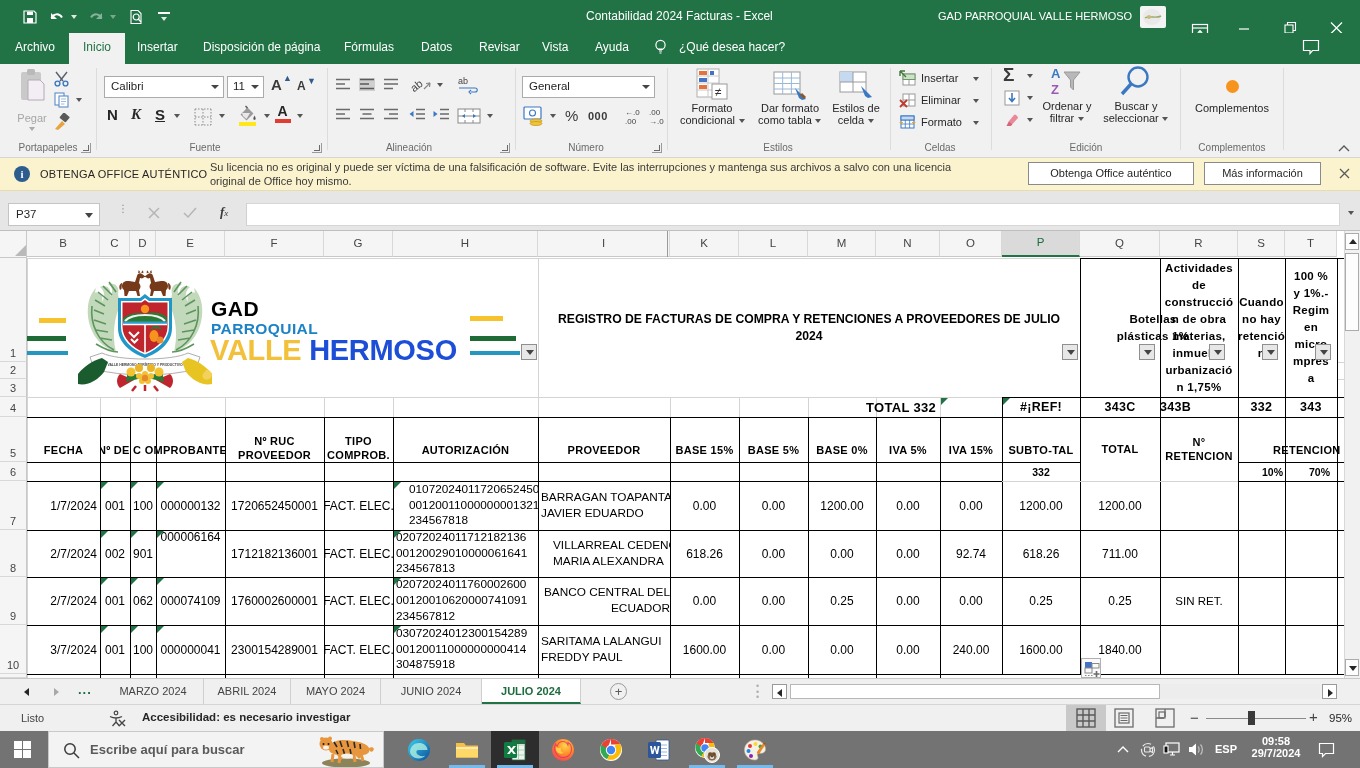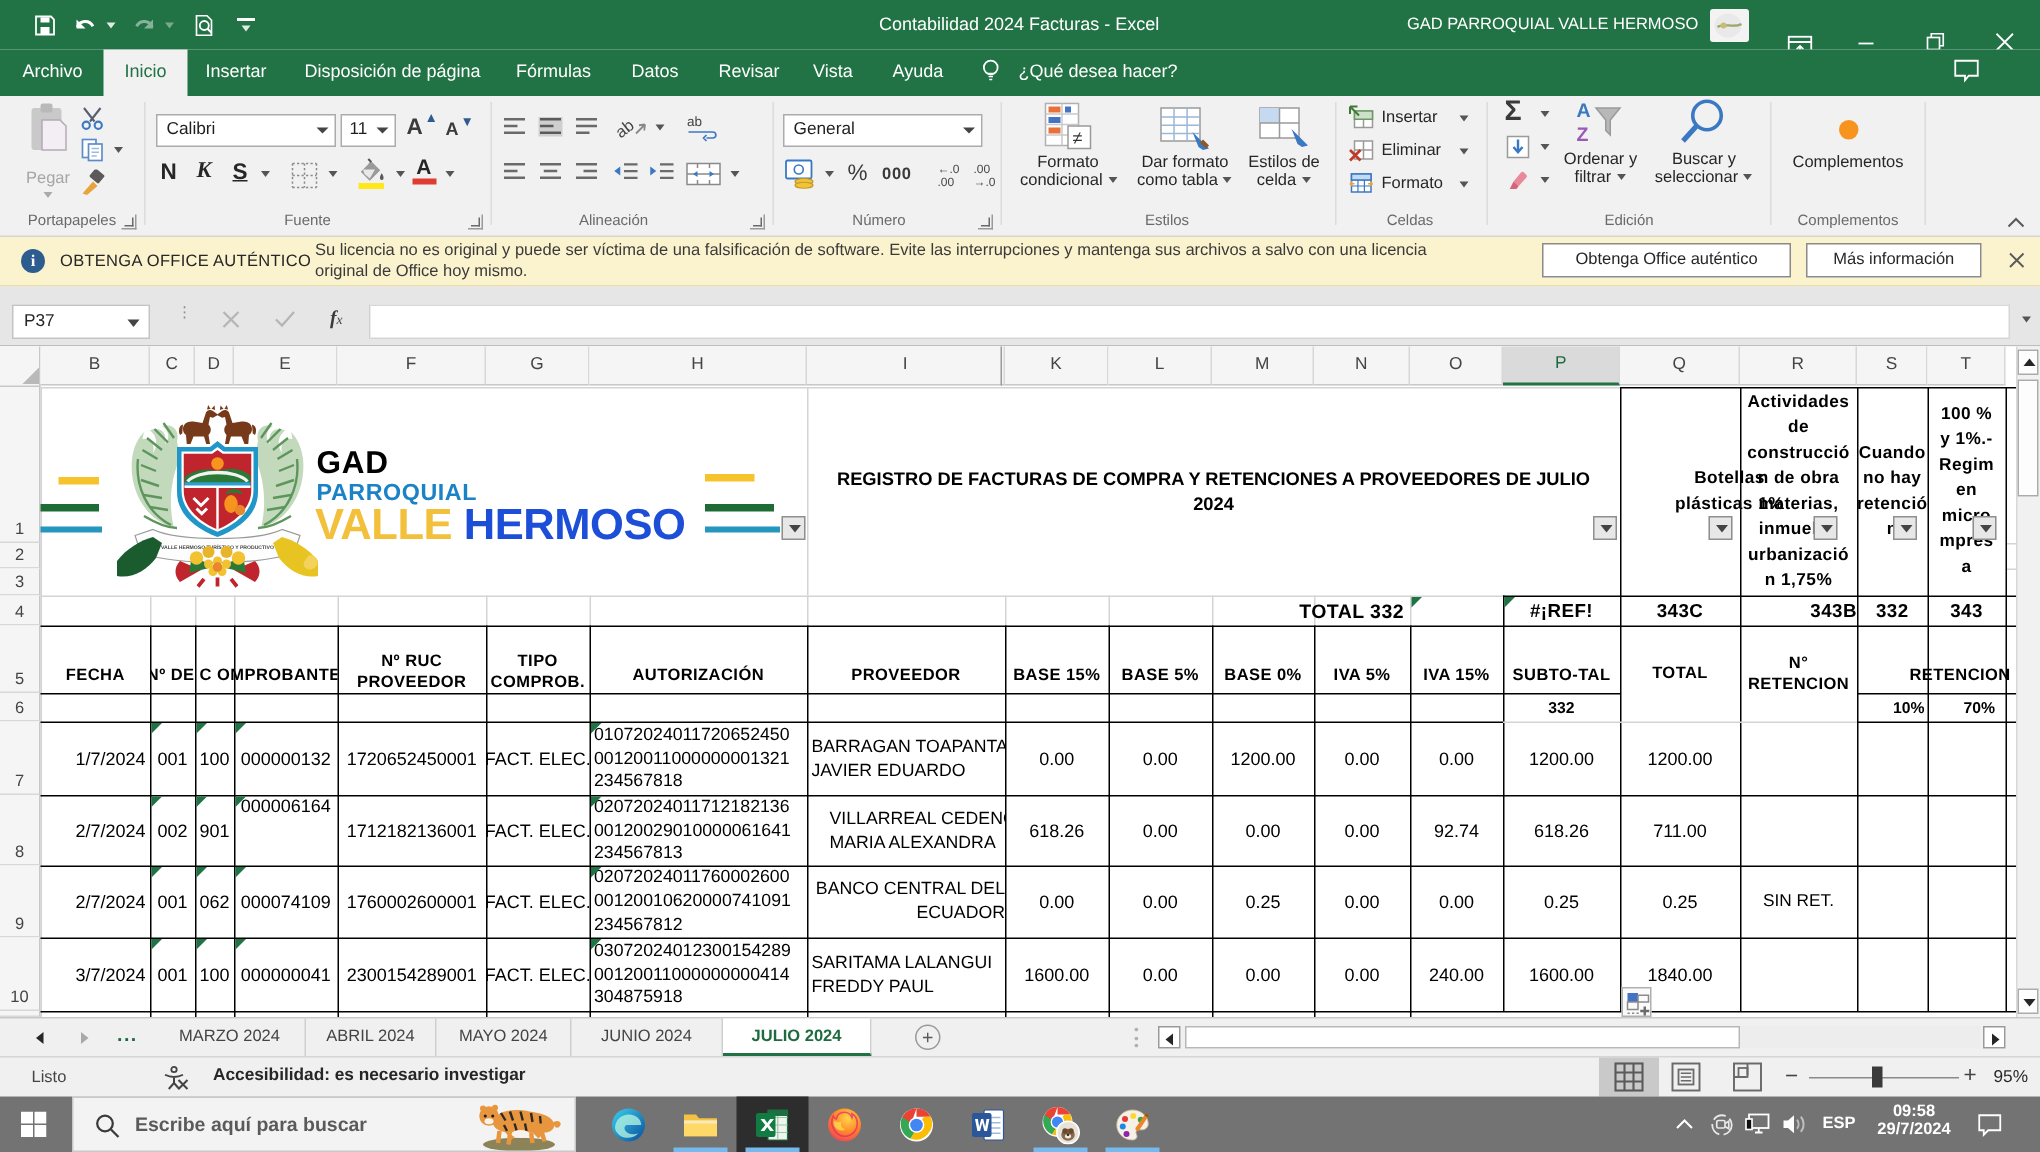--- a/index.html
+++ b/index.html
@@ -517,21 +517,21 @@
         <div>TOTAL 332</div>
       </div>
       <div style="position:absolute;left:941px;top:167px;width:0;height:0;border-top:7px solid #217346;border-right:7px solid transparent"></div>
       <div style="position:absolute;left:1003px;top:167px;width:0;height:0;border-top:7px solid #217346;border-right:7px solid transparent"></div>
       <div class="abs cell" style="left:1002px;top:166px;width:78px;height:20px;display:flex;flex-direction:column;justify-content:center;align-items:center;font-weight:bold;font-size:12.5px;letter-spacing:0.3px;">
         <div>#¡REF!</div>
       </div>
       <div class="abs cell" style="left:1080px;top:166px;width:80px;height:20px;display:flex;flex-direction:column;justify-content:center;align-items:center;font-weight:bold;font-size:12.5px;letter-spacing:0.3px;">
         <div>343C</div>
       </div>
-      <div class="abs cell" style="left:1160px;top:166px;width:78px;height:20px;display:flex;flex-direction:column;justify-content:center;align-items:flex-end;font-weight:bold;font-size:12.5px;letter-spacing:0.3px;">
+      <div class="abs cell" style="left:1160px;top:166px;width:78px;height:20px;display:flex;flex-direction:column;justify-content:center;align-items:flex-start;font-weight:bold;font-size:12.5px;letter-spacing:0.3px;">
         <div>343B</div>
       </div>
       <div class="abs cell" style="left:1238px;top:166px;width:47px;height:20px;display:flex;flex-direction:column;justify-content:center;align-items:center;font-weight:bold;font-size:12.5px;letter-spacing:0.3px;">
         <div>332</div>
       </div>
       <div class="abs cell" style="left:1285px;top:166px;width:52px;height:20px;display:flex;flex-direction:column;justify-content:center;align-items:center;font-weight:bold;font-size:12.5px;letter-spacing:0.3px;">
         <div>343</div>
       </div>
       <div class="abs cell" style="left:27px;top:186px;width:73px;height:45px;display:flex;flex-direction:column;justify-content:center;align-items:center;font-weight:bold;font-size:11px;letter-spacing:0.3px;padding-top:21px;">
         <div>FECHA</div>
@@ -601,21 +601,21 @@
       </div>
       <div class="abs cell" style="left:156px;top:250px;width:69px;height:49px;display:flex;flex-direction:column;justify-content:center;align-items:center;">
         <div>000000132</div>
       </div>
       <div class="abs cell" style="left:225px;top:250px;width:99px;height:49px;display:flex;flex-direction:column;justify-content:center;align-items:center;">
         <div>1720652450001</div>
       </div>
       <div class="abs cell" style="left:324px;top:250px;width:69px;height:49px;display:flex;flex-direction:column;justify-content:center;align-items:center;">
         <div>FACT. ELEC.</div>
       </div>
-      <div class="abs cell" style="left:393px;top:250px;width:145px;height:49px;display:flex;flex-direction:column;justify-content:center;align-items:flex-start;padding-left:3px;font-size:11.8px;line-height:15.8px;">
+      <div class="abs cell" style="left:393px;top:250px;width:145px;height:49px;display:flex;flex-direction:column;justify-content:center;align-items:flex-start;padding-left:16px;font-size:11.8px;line-height:15.8px;">
         <div>01072024011720652450</div>
         <div>00120011000000001321</div>
         <div>234567818</div>
       </div>
       <div class="abs cell" style="left:538px;top:250px;width:132px;height:49px;display:flex;flex-direction:column;justify-content:center;align-items:flex-start;padding-left:3px;font-size:11.8px;line-height:15.8px;">
         <div>BARRAGAN TOAPANTA</div>
         <div>JAVIER EDUARDO</div>
       </div>
       <div class="abs cell" style="left:670px;top:250px;width:69px;height:49px;display:flex;flex-direction:column;justify-content:center;align-items:center;">
         <div>0.00</div>

